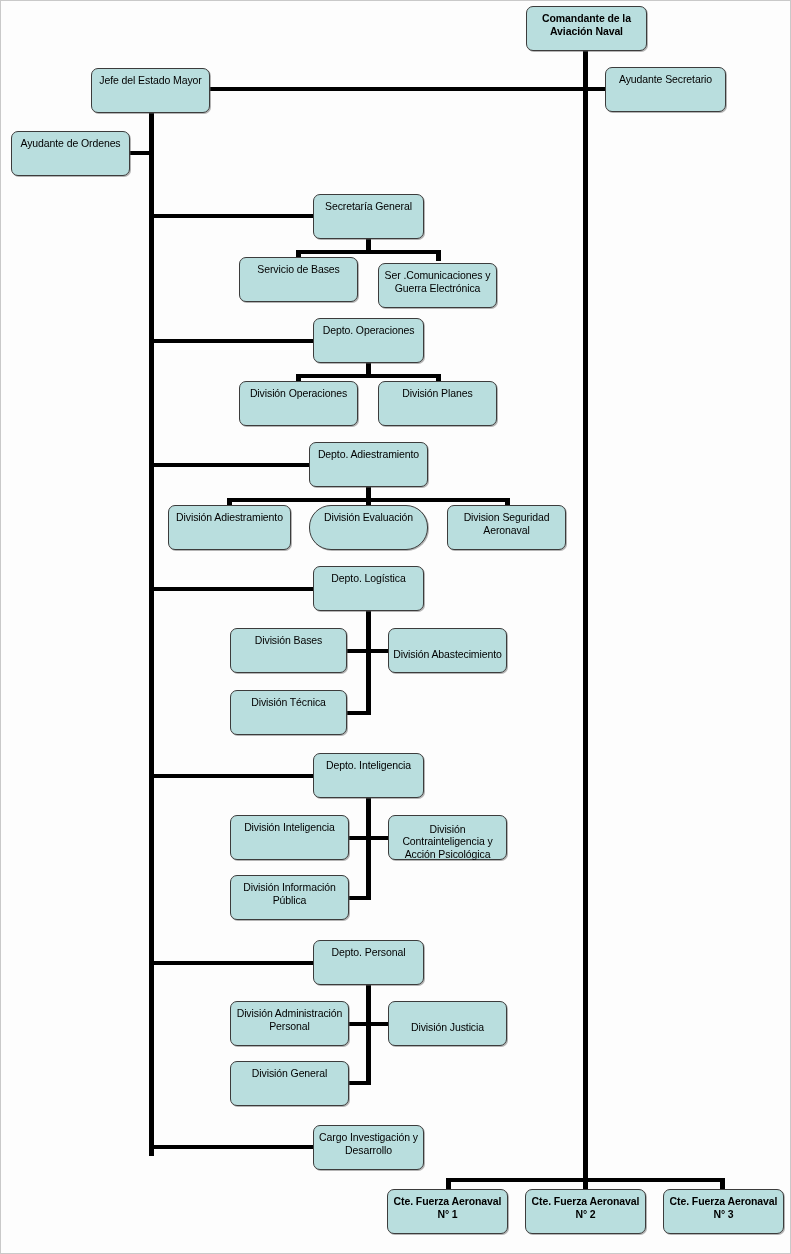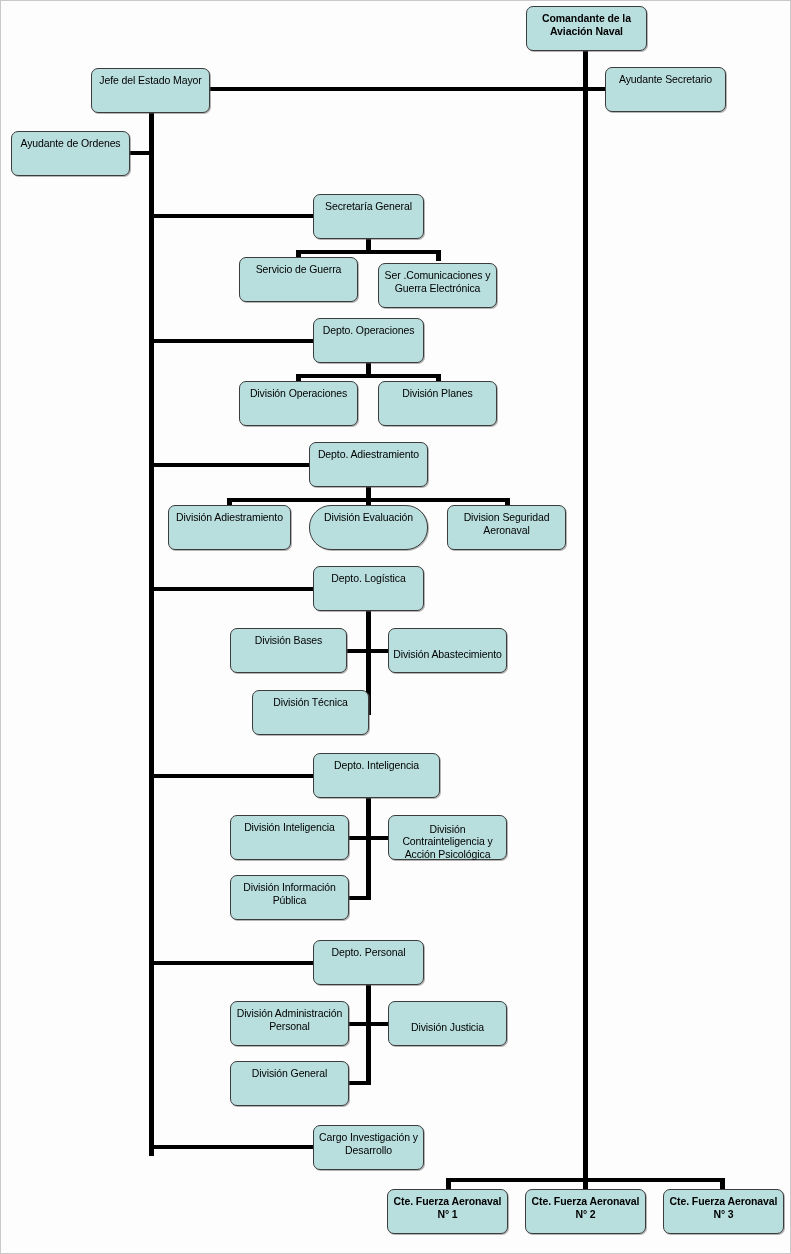--- a/index.html
+++ b/index.html
@@ -114,40 +114,40 @@
   <div class="node bold" style="left:525px; top:5px; width:121px; height:45px;">Comandante de la
 Aviación Naval</div>
 
   <div class="node" style="left:604px; top:66px; width:121px; height:45px;">Ayudante Secretario</div>
 
   <div class="node" style="left:90px; top:67px; width:119px; height:45px;">Jefe del Estado Mayor</div>
 
   <div class="node" style="left:10px; top:130px; width:119px; height:45px;">Ayudante de Ordenes</div>
 
   <div class="node" style="left:312px; top:193px; width:111px; height:45px;">Secretaría General</div>
-  <div class="node" style="left:238px; top:256px; width:119px; height:45px;">Servicio de Guerra</div>
+  <div class="node" style="left:238px; top:256px; width:119px; height:45px;">Servicio de Bases</div>
   <div class="node" style="left:377px; top:262px; width:119px; height:45px;">Ser .Comunicaciones y
 Guerra Electrónica</div>
 
   <div class="node" style="left:312px; top:317px; width:111px; height:45px;">Depto.  Operaciones</div>
   <div class="node" style="left:238px; top:380px; width:119px; height:45px;">División Operaciones</div>
   <div class="node" style="left:377px; top:380px; width:119px; height:45px;">División Planes</div>
 
   <div class="node" style="left:308px; top:441px; width:119px; height:45px;">Depto. Adiestramiento</div>
   <div class="node" style="left:167px; top:504px; width:123px; height:45px;">División Adiestramiento</div>
   <div class="node" style="left:308px; top:504px; width:119px; height:45px;border-radius:22px;">División Evaluación</div>
   <div class="node" style="left:446px; top:504px; width:119px; height:45px;">Division Seguridad
 Aeronaval</div>
 
   <div class="node" style="left:312px; top:565px; width:111px; height:45px;">Depto. Logística</div>
   <div class="node" style="left:229px; top:627px; width:117px; height:45px;">División Bases</div>
   <div class="node mid" style="left:387px; top:627px; width:119px; height:45px;">División Abastecimiento</div>
-  <div class="node" style="left:229px; top:689px; width:117px; height:45px;margin-left:22px;">División Técnica</div>
+  <div class="node" style="left:229px; top:689px; width:117px; height:45px;">División Técnica</div>
 
-  <div class="node" style="left:312px; top:752px; width:127px; height:45px;">Depto. Inteligencia</div>
+  <div class="node" style="left:312px; top:752px; width:111px; height:45px;">Depto. Inteligencia</div>
   <div class="node" style="left:229px; top:814px; width:119px; height:45px;">División Inteligencia</div>
   <div class="node mid" style="left:387px; top:814px; width:119px; height:45px;">División
 Contrainteligencia y
 Acción Psicológica</div>
   <div class="node" style="left:229px; top:874px; width:119px; height:45px;">División Información
 Pública</div>
 
   <div class="node" style="left:312px; top:939px; width:111px; height:45px;">Depto. Personal</div>
   <div class="node" style="left:229px; top:1000px; width:119px; height:45px;">División Administración
 Personal</div>

